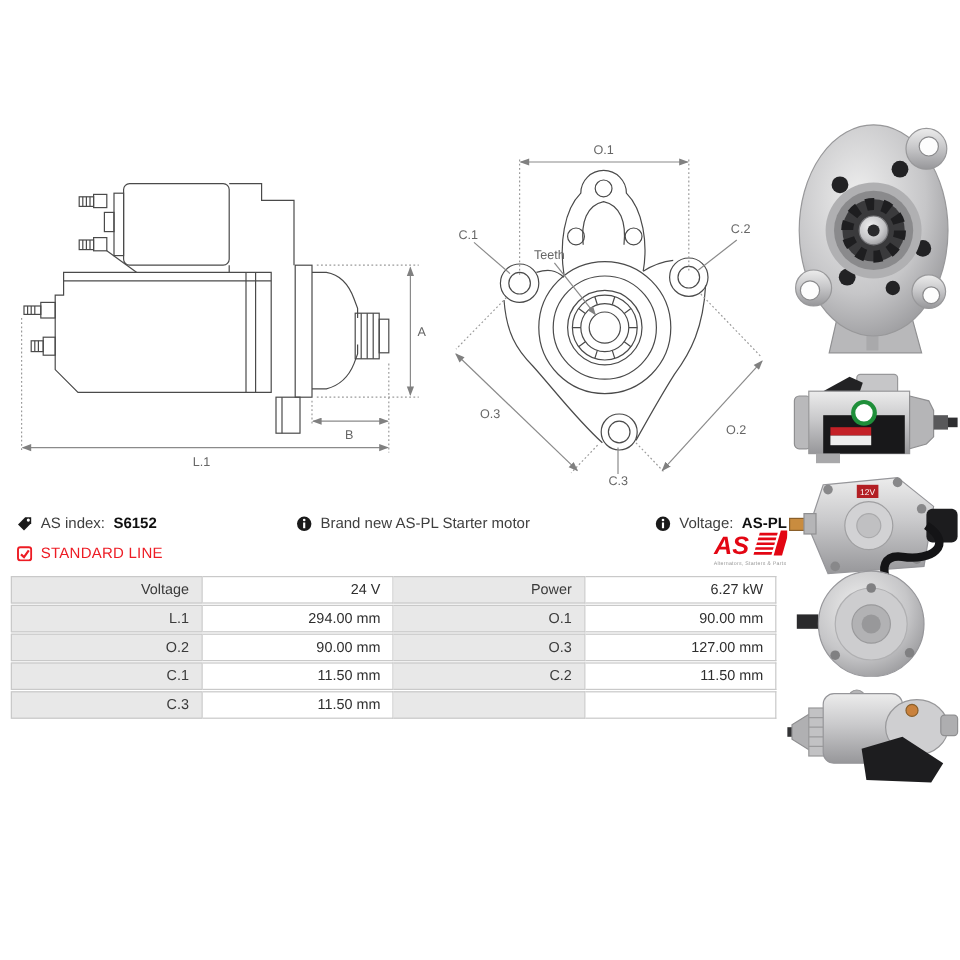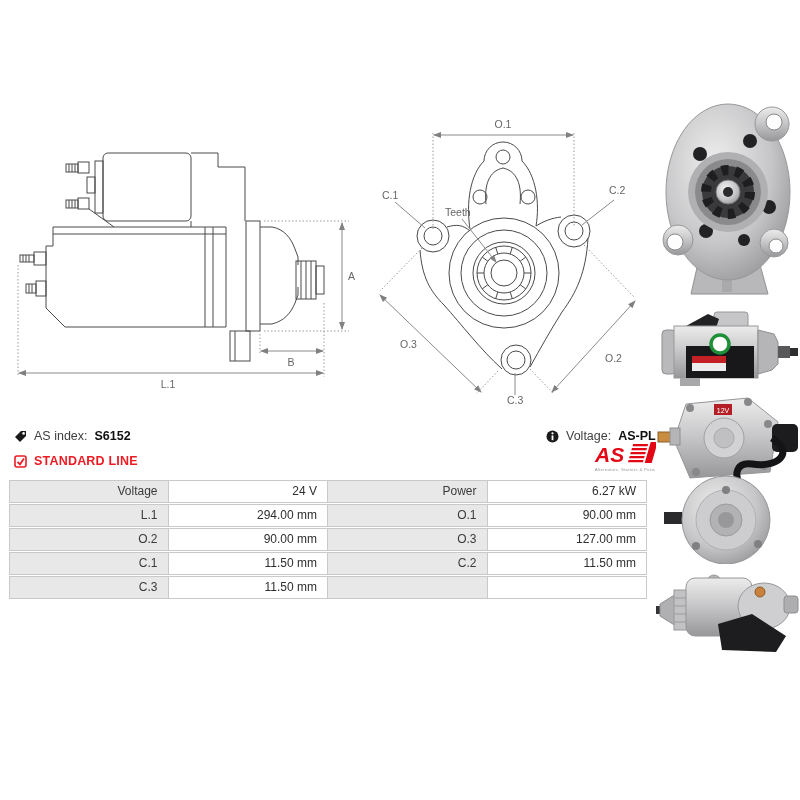--- a/index.html
+++ b/index.html
@@ -6,21 +6,21 @@
   .page{position:relative;width:800px;height:800px;background:#ffffff;
         font-family:"Liberation Sans",sans-serif;overflow:hidden;}
   .abs{position:absolute;}
   svg{display:block;}
   svg text{font-family:"Liberation Sans",sans-serif;}
 
   
   .info-line{position:absolute;display:flex;align-items:center;gap:7px;
              font-size:12.5px;color:#3f3f3f;white-space:nowrap;height:16px;}
   .info-line .b{font-weight:bold;color:#101010;}
-  .info-line.red-line{color:#ed1c24;font-weight:bold;letter-spacing:.2px;}
+  .info-line.red-line{color:#ed1c24;font-weight:normal;letter-spacing:.2px;}
   .ico{flex:0 0 auto;}
 
   
   table.specs{position:absolute;left:9px;top:479px;width:638px;
               border-collapse:separate;border-spacing:0 1px;table-layout:fixed;
               font-size:12px;color:#2e2e2e;}
   table.specs td{border:1px solid #c9c9c9;border-left:none;background:#fff;
                  padding:3px 10px;line-height:15px;text-align:right;
                  vertical-align:top;overflow:hidden;}
   table.specs td:first-child{border-left:1px solid #c9c9c9;}
@@ -263,20 +263,28 @@
 
   <div class="info-line" style="left:14px;top:428px">
     <svg class="ico" width="13" height="13" viewBox="0 0 13 13">
       <path d="M7,1 H12 V6 L6,12 L1,7 Z" fill="#1a1a1a"></path>
         <circle cx="9.6" cy="3.4" r="1.3" fill="#fff"></circle>
     </svg>
     <span>AS index:</span>
     <span class="b">S6152</span>
   </div>
 
+  <div class="info-line" style="left:247px;top:428px">
+    <svg class="ico" width="13" height="13" viewBox="0 0 13 13">
+      <circle cx="6.5" cy="6.5" r="6" fill="#1a1a1a"></circle>
+        <rect x="5.6" y="5.4" width="1.8" height="4.8" fill="#fff"></rect>
+        <circle cx="6.5" cy="3.3" r="1.1" fill="#fff"></circle>
+    </svg>
+    <span>Brand new AS-PL Starter motor</span>
+  </div>
 
   <div class="info-line" style="left:546px;top:428px">
     <svg class="ico" width="13" height="13" viewBox="0 0 13 13">
       <circle cx="6.5" cy="6.5" r="6" fill="#1a1a1a"></circle>
         <rect x="5.6" y="5.4" width="1.8" height="4.8" fill="#fff"></rect>
         <circle cx="6.5" cy="3.3" r="1.1" fill="#fff"></circle>
     </svg>
     <span>Voltage:</span>
     <span class="b">AS-PL</span>
   </div>

